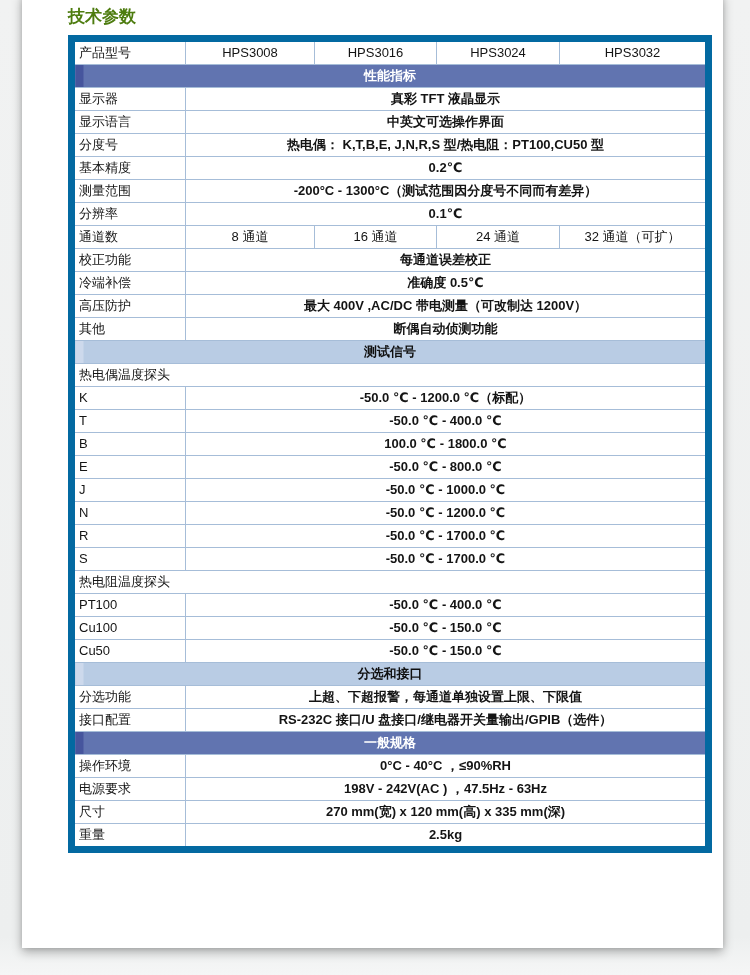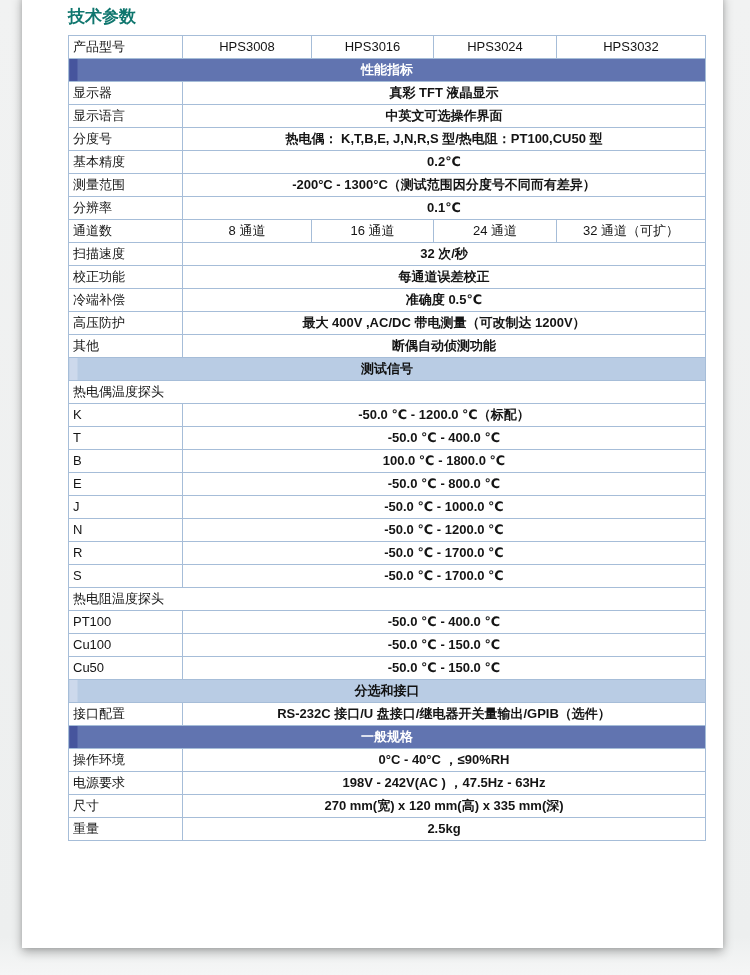--- a/index.html
+++ b/index.html
@@ -10,25 +10,25 @@
     -webkit-font-smoothing:antialiased;
   }
   .page{
     position:absolute;left:22px;top:-6px;width:701px;height:954px;
     background:#ffffff;
     box-shadow:0 4px 10px rgba(0,0,0,0.30), 0 0 5px rgba(0,0,0,0.12);
   }
   .content{padding:10px 0 0 46px;}
   .page-title{
     margin:3px 0 8px 0;
-    font-size:17px;line-height:20px;font-weight:bold;color:#0f766e;
+    font-size:17px;line-height:20px;font-weight:bold;color:#4d7c0f;
   }
   table.spec{
     border-collapse:collapse;table-layout:fixed;width:637px;
-    border:1px solid #0369a1;
+    border:7px solid #0369a1;
   }
   table.spec td{
     border:1px solid #a6bdd8;
     height:22px;line-height:22px;
     font-size:13px;color:#141414;
     padding:0 4px;
     overflow:hidden;white-space:nowrap;
   }
   td.label{text-align:left;padding-left:14px;}
   td.value{text-align:center;font-weight:bold;}
@@ -96,24 +96,20 @@
             <td colspan="4" class="value">0.1℃</td>
           </tr>
           <tr>
             <td class="label">通道数</td>
             <td class="cell">8 通道</td>
             <td class="cell">16 通道</td>
             <td class="cell">24 通道</td>
             <td class="cell">32 通道（可扩）</td>
           </tr>
           <tr>
-            <td class="label">扫描速度</td>
-            <td colspan="4" class="value">32 次/秒</td>
-          </tr>
-          <tr>
             <td class="label">校正功能</td>
             <td colspan="4" class="value">每通道误差校正</td>
           </tr>
           <tr>
             <td class="label">冷端补偿</td>
             <td colspan="4" class="value">准确度 0.5℃</td>
           </tr>
           <tr>
             <td class="label">高压防护</td>
             <td colspan="4" class="value">最大 400V ,AC/DC 带电测量（可改制达 1200V）</td>
@@ -170,20 +166,24 @@
           <tr>
             <td class="label">Cu100</td>
             <td colspan="4" class="value">-50.0 ℃  - 150.0 ℃</td>
           </tr>
           <tr>
             <td class="label">Cu50</td>
             <td colspan="4" class="value">-50.0 ℃  - 150.0 ℃</td>
           </tr>
           <tr>
             <td colspan="5" class="sec light">分选和接口</td>
+          </tr>
+          <tr>
+            <td class="label">分选功能</td>
+            <td colspan="4" class="value">上超、下超报警，每通道单独设置上限、下限值</td>
           </tr>
           <tr>
             <td class="label">接口配置</td>
             <td colspan="4" class="value">RS-232C 接口/U 盘接口/继电器开关量输出/GPIB（选件）</td>
           </tr>
           <tr>
             <td colspan="5" class="sec dark">一般规格</td>
           </tr>
           <tr>
             <td class="label">操作环境</td>

